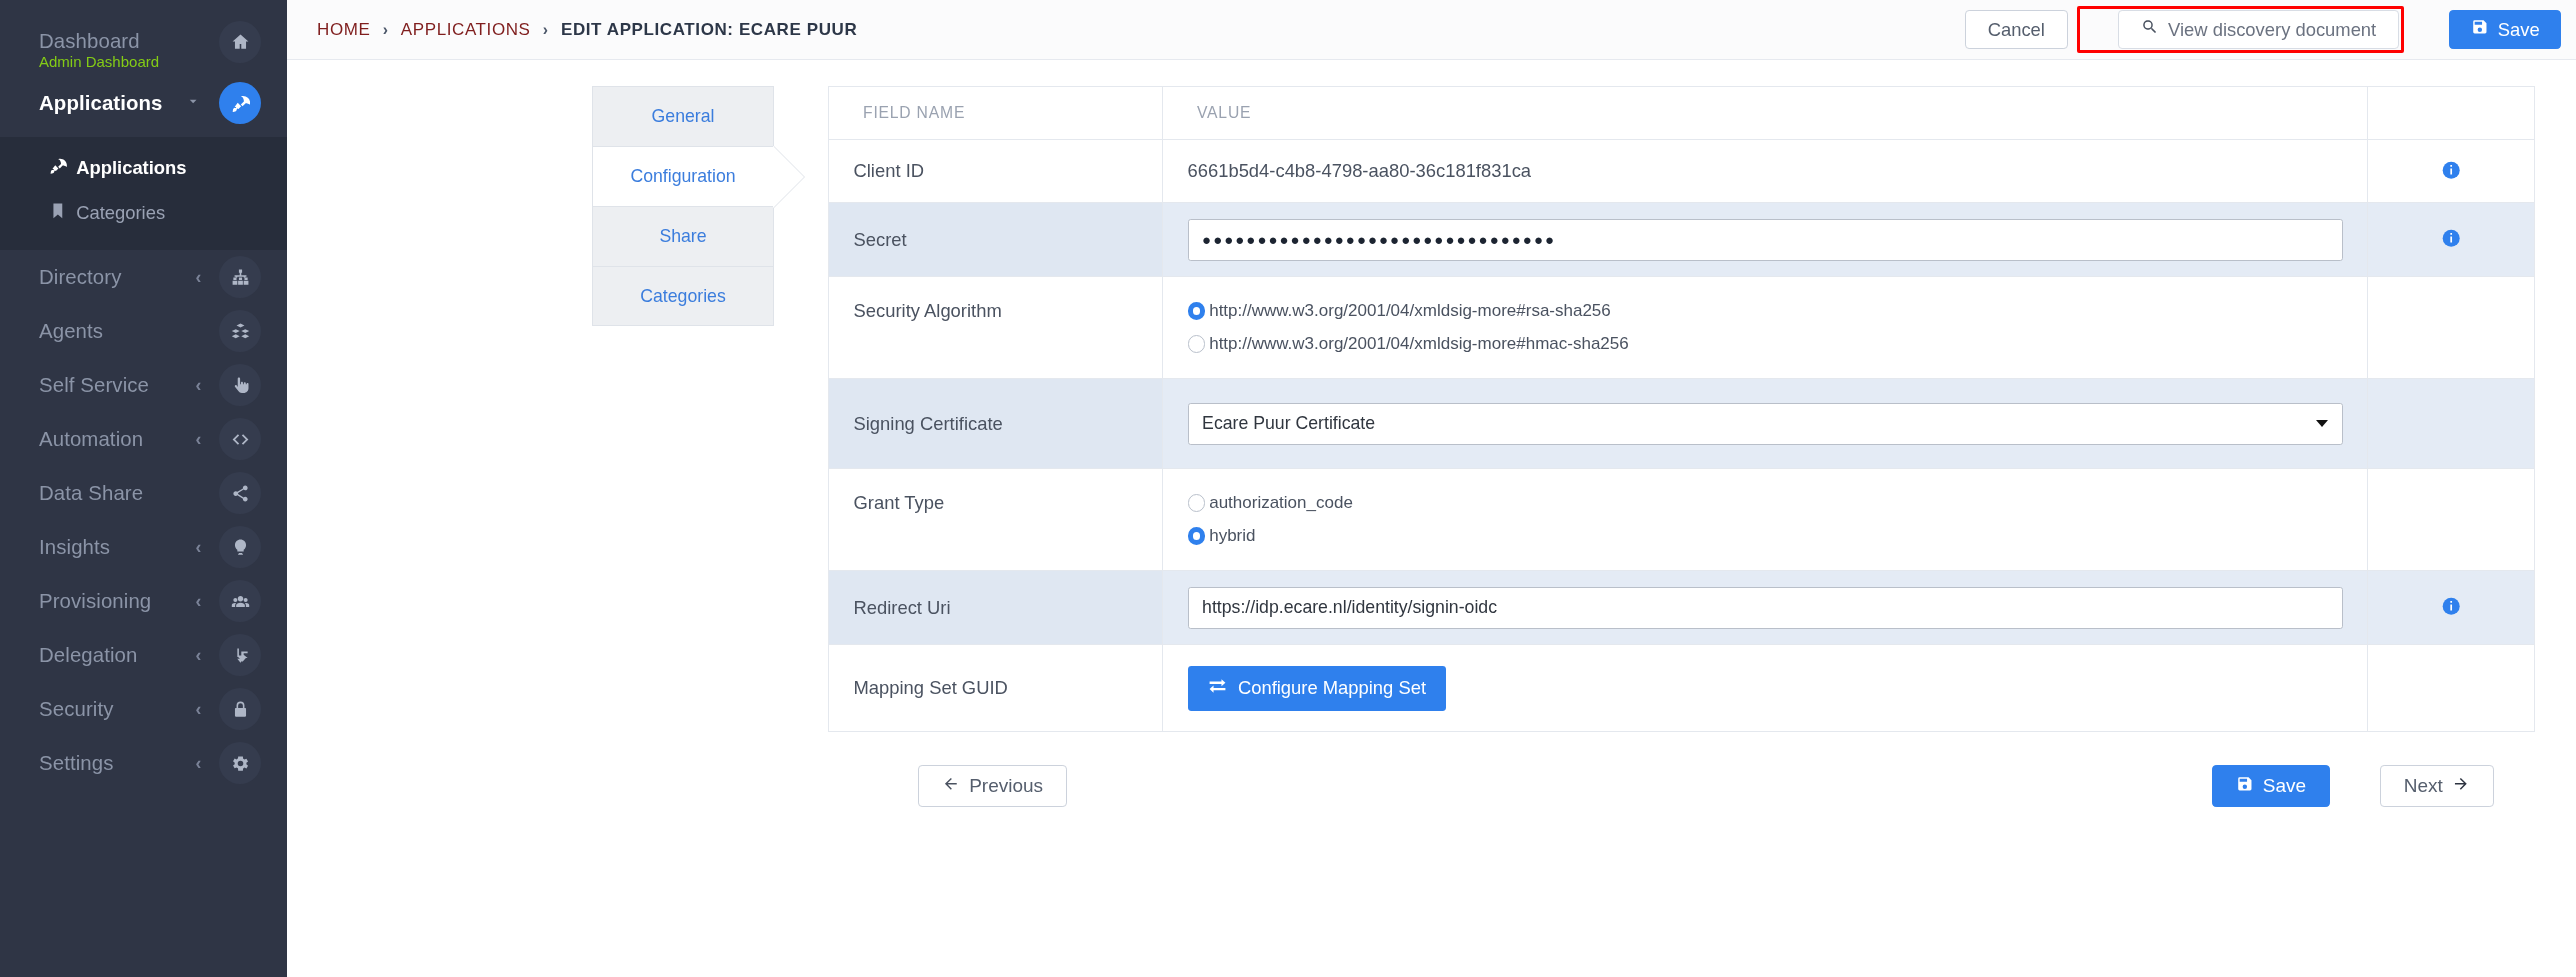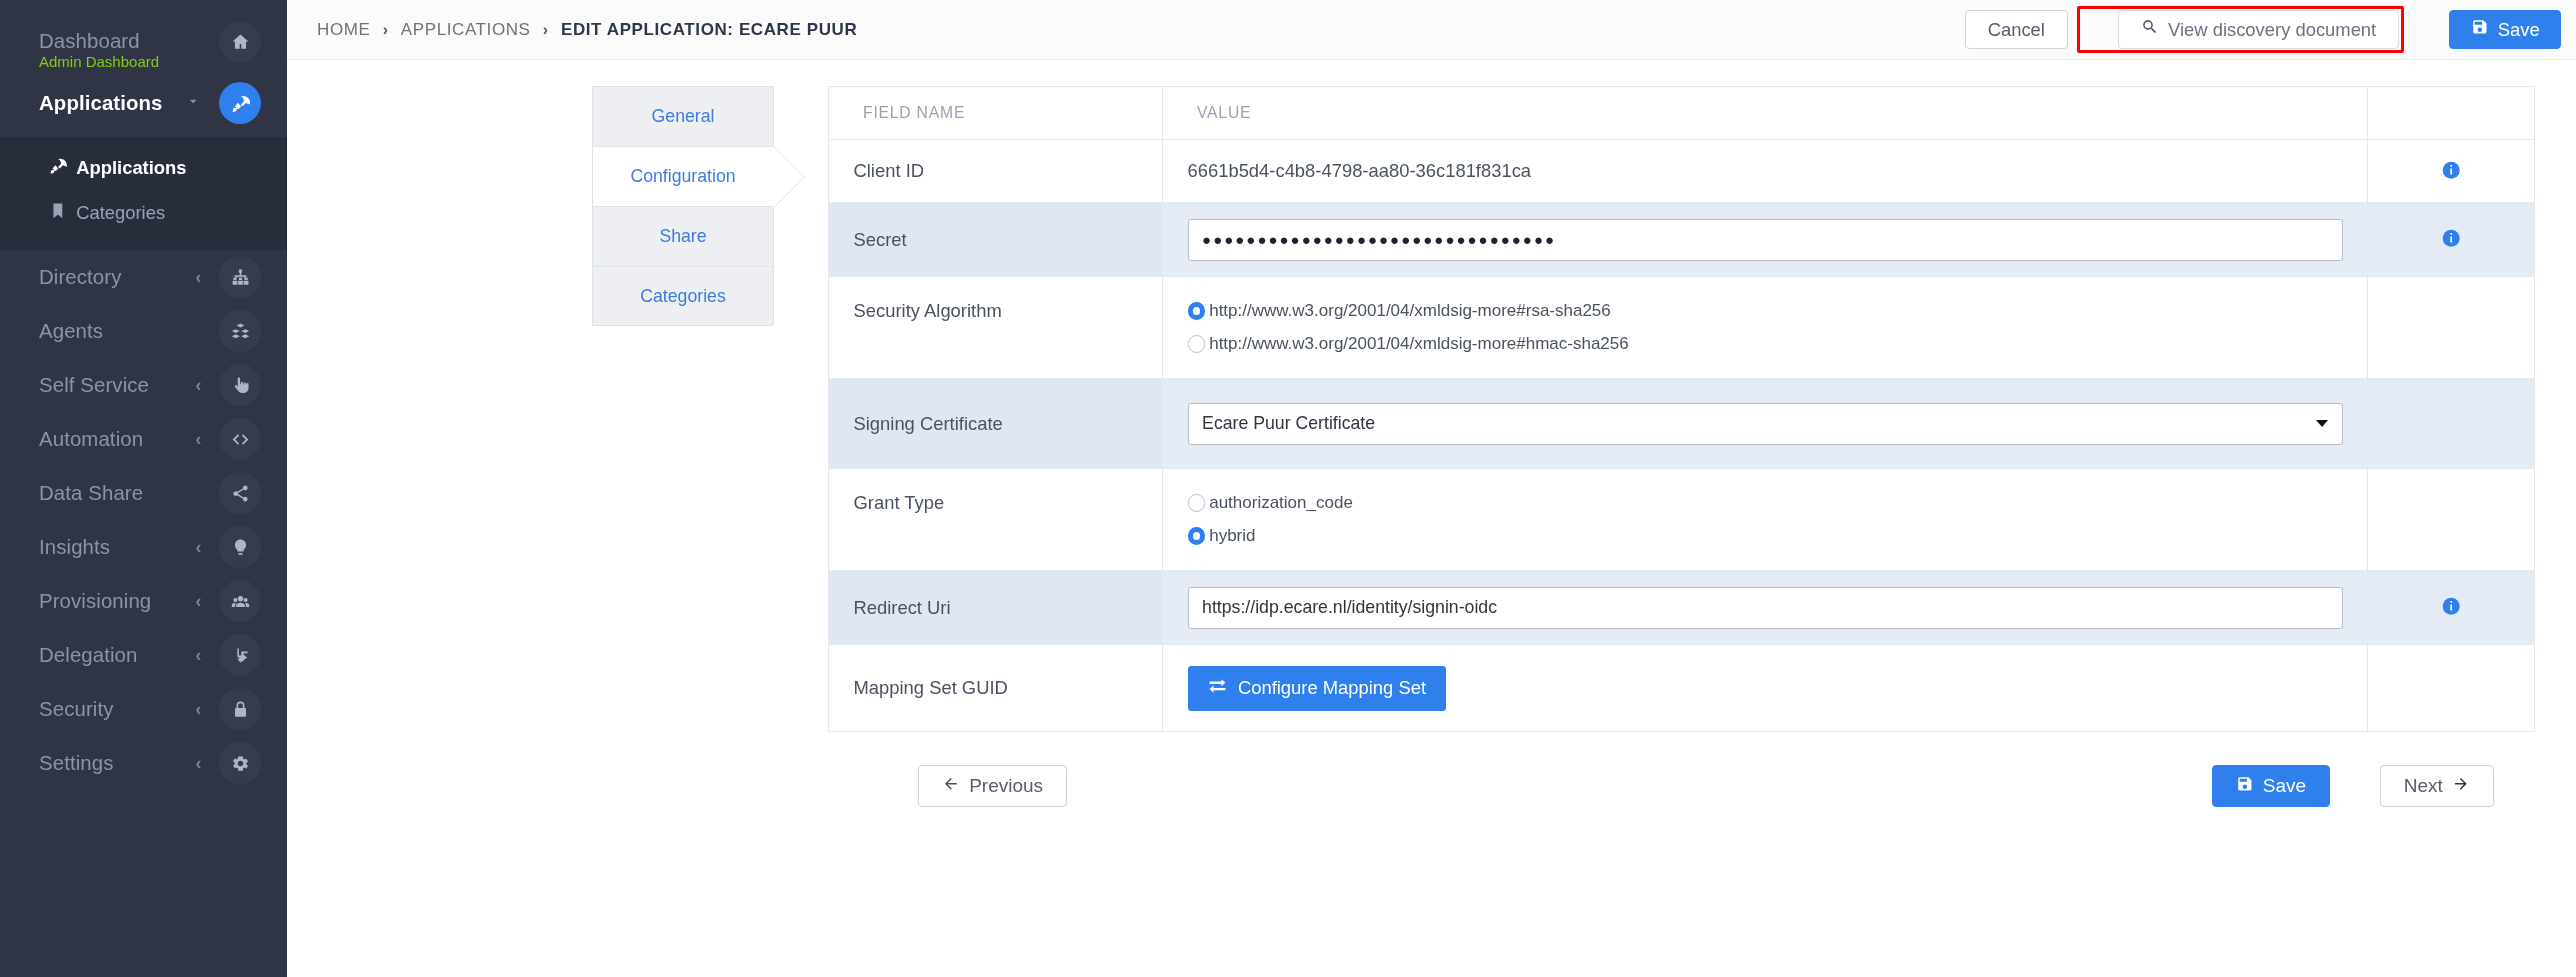--- a/index.html
+++ b/index.html
@@ -49,21 +49,21 @@
   .sb-nav .sb-row { height: 54px; }
 
   
   .main { flex: 1; height: 978px; background: #ffffff; display: flex; flex-direction: column; overflow: hidden;}
   .topbar {
     height: 60px; flex: 0 0 60px; border-bottom: 0.7px solid #e6e9ef;
     display: flex; align-items: center; justify-content: space-between;
     padding: 0 15px 0 30px; background: #fbfbfc;
   }
   .crumbs { display: flex; align-items: center; gap: 12.3px; font-size: 17px; letter-spacing: 0.6px;}
-  .crumbs .c { color: #737373; text-transform: uppercase; }
+  .crumbs .c { color: #7f1d1d; text-transform: uppercase; }
   .crumbs .sep { color: #4a5568; font-size: 15.7px; font-weight: bold; }
   .crumbs .cur { color: #2d3748; font-weight: bold; text-transform: uppercase; }
 
   .topactions { display: flex; align-items: center; gap: 0; }
   .btn {
     display: inline-flex; align-items: center; justify-content: center; gap: 9.5px;
     font-size: 18.4px; border-radius: 4.1px; cursor: pointer; white-space: nowrap; margin-left: 36px;
   }
   .btn-light { background: #ffffff; border: 0.7px solid #ccd2dc; color: #555e6d; height: 39px; padding: 0 22px; }
   .btn-primary { background: #2f80ed; border: 0.7px solid #2f80ed; color: #ffffff; height: 39px; padding: 0 20.4px; }

